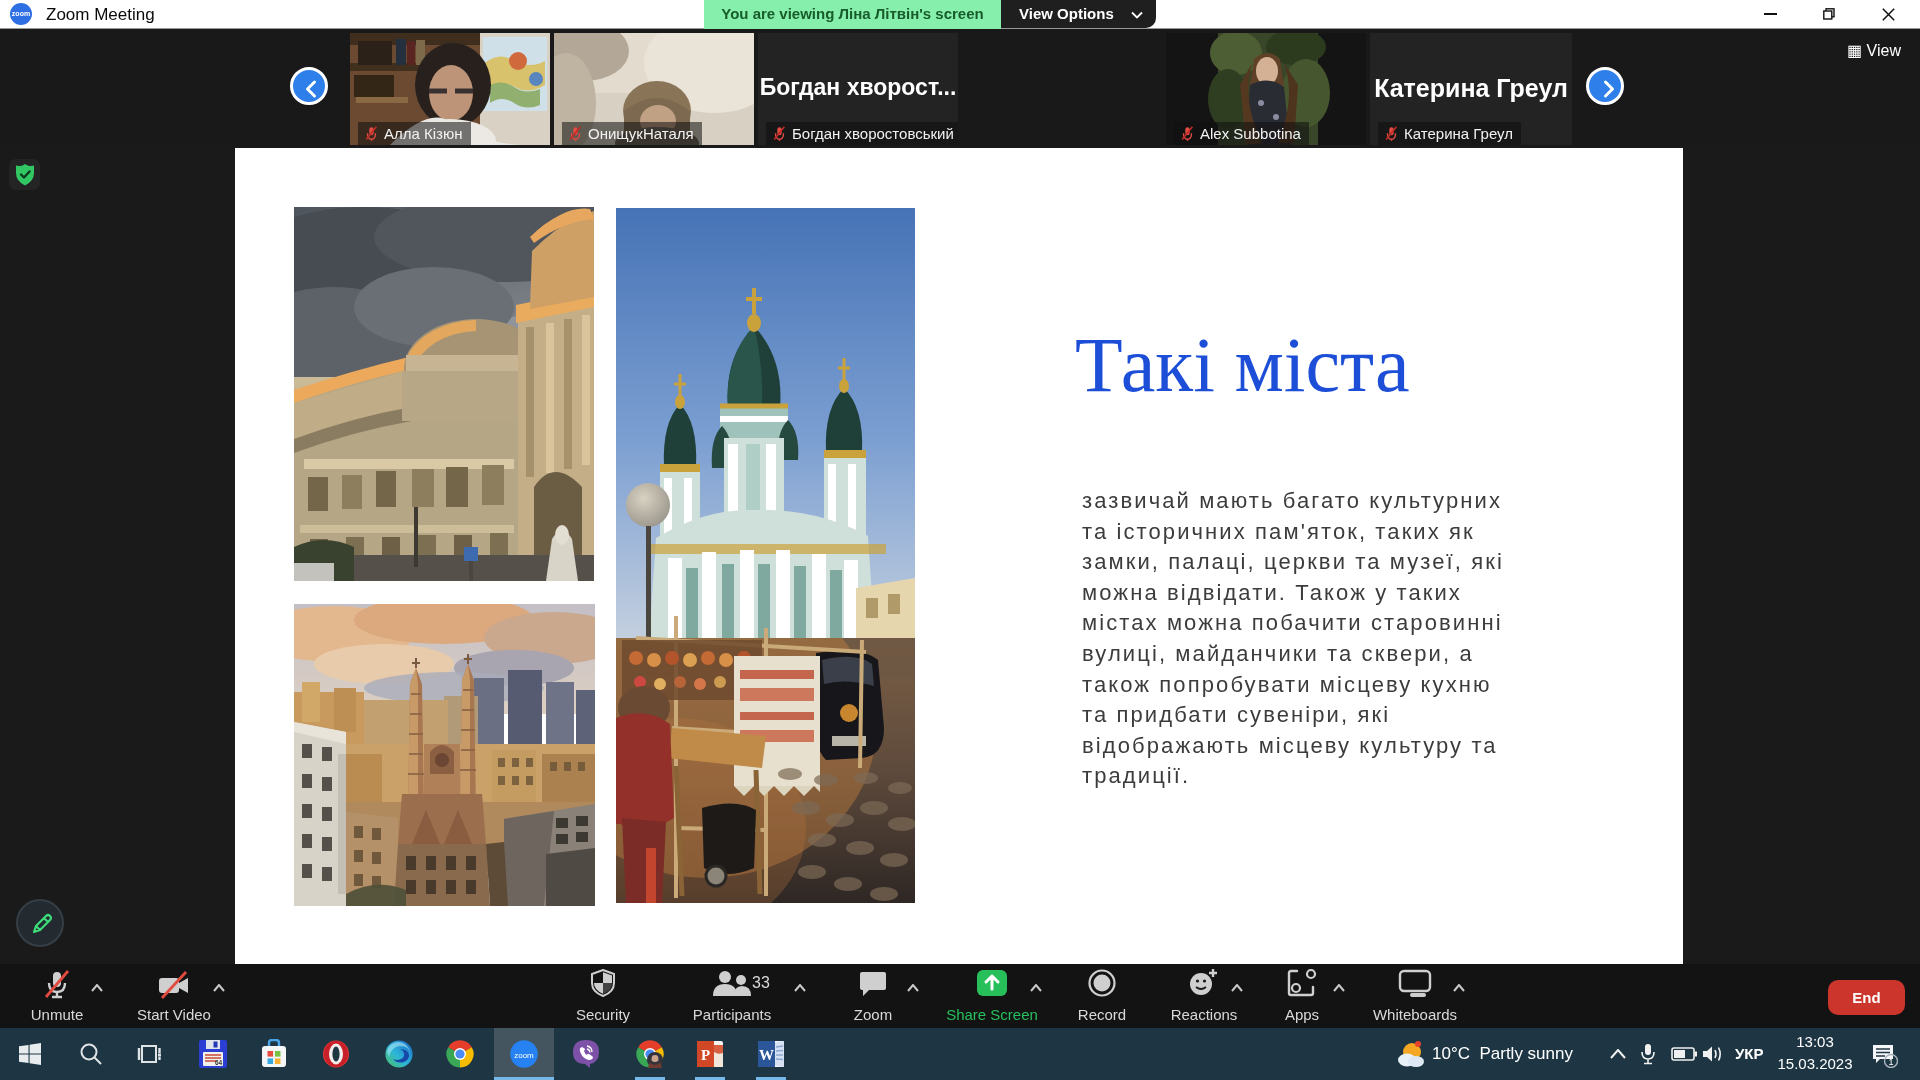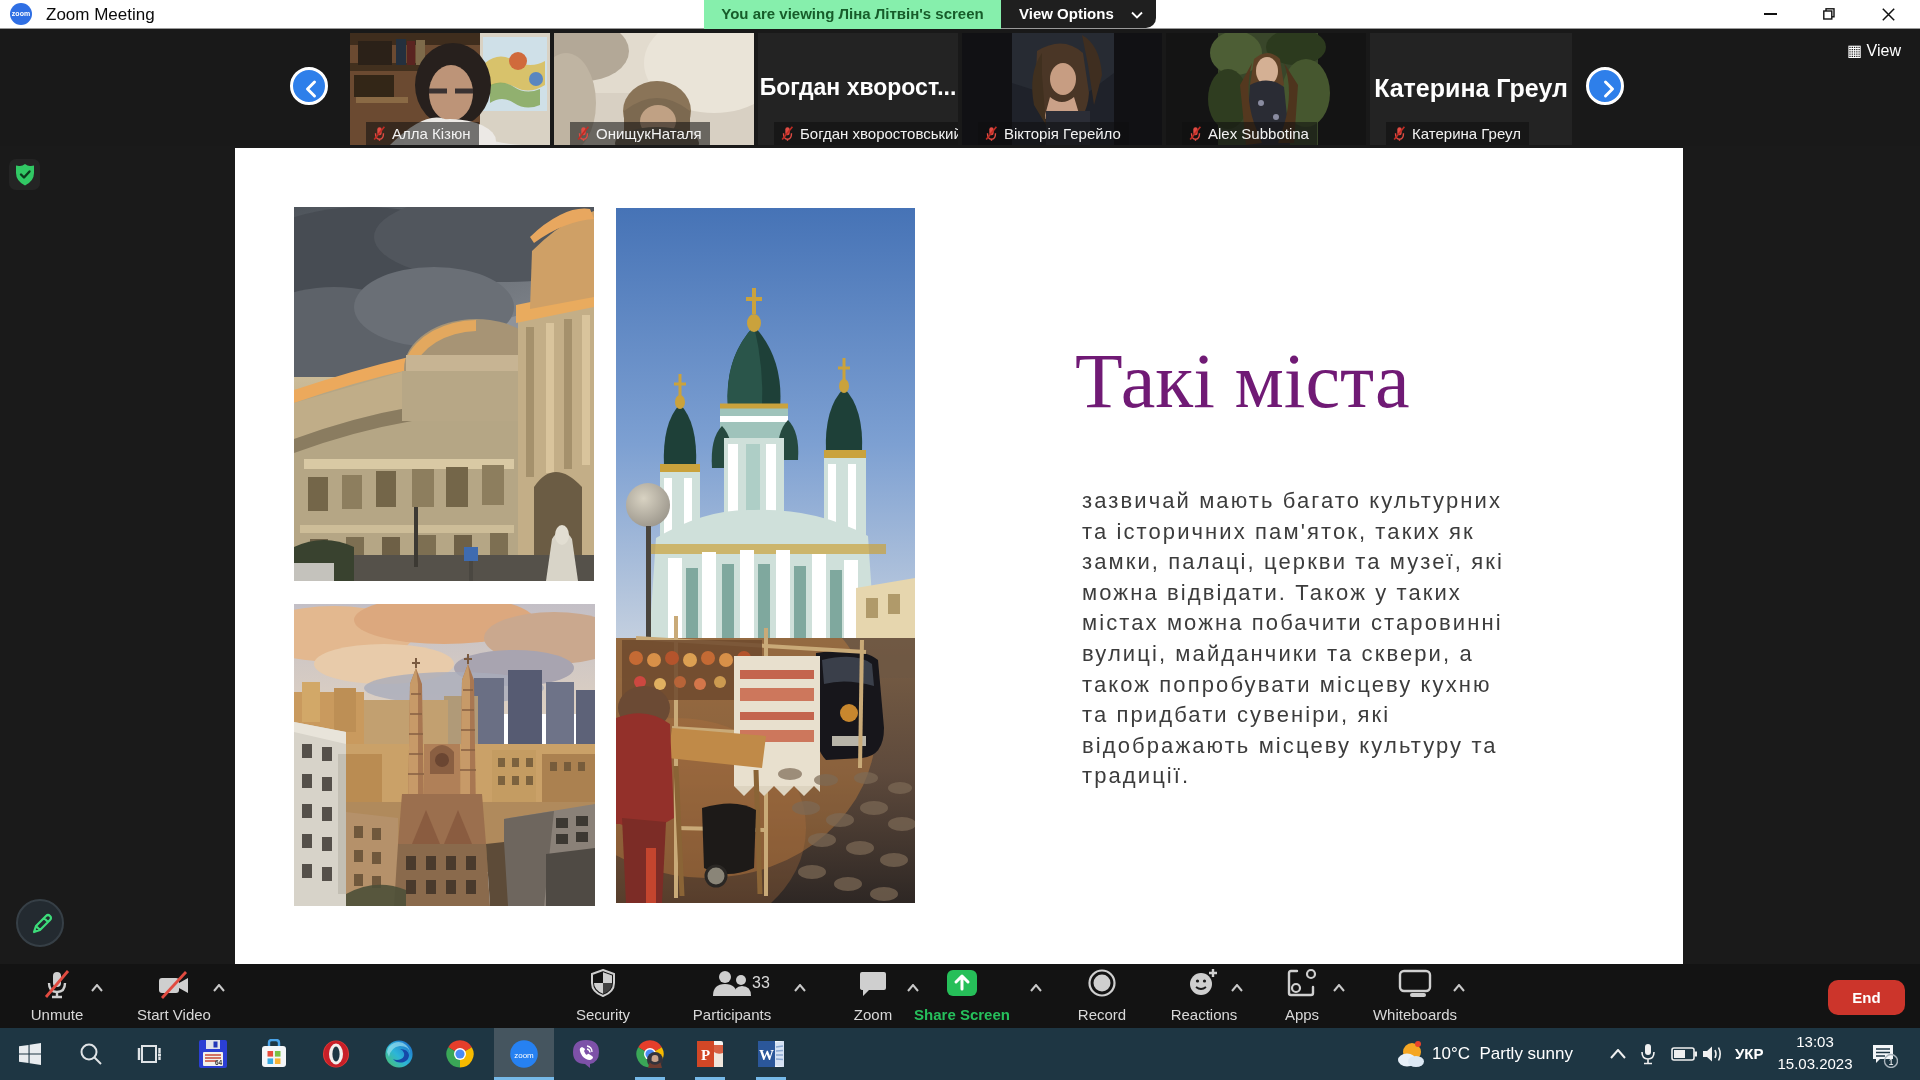--- a/index.html
+++ b/index.html
@@ -13,34 +13,34 @@
     background:#2f6fe4; color:#fff; font-size:7px; text-align:center; line-height:22px; font-weight:bold;}
   #banner { position:absolute; left:704px; top:0; width:297px; height:40px; background:#86efac;
     color:#175c2a; font-weight:bold; font-size:15px; text-align:center; line-height:28px; }
   #viewopt { position:absolute; left:1001px; top:0; width:155px; height:28px; background:#1f1f1f;
     border-radius:0 0 10px 0; color:#fff; font-weight:bold; font-size:15px; line-height:28px; }
   #viewopt span.t { margin-left:18px; }
   
   #strip { position:absolute; left:0; top:29px; width:1920px; height:117px; background:#191919; }
   .tile { position:absolute; top:4px; width:200px; height:112px; background:#232323; overflow:hidden; }
   .micico { position:absolute; left:6px; top:4px; }
-  .nlabel { position:absolute; left:16px; bottom:0; height:23px; background:rgba(15,15,15,0.55);
+  .nlabel { position:absolute; left:8px; bottom:0; height:23px; background:rgba(15,15,15,0.55);
     color:#f2f2f2; font-size:15px; line-height:23px; padding:0 8px 0 26px; white-space:nowrap; }
   .bigname { position:absolute; left:0; right:0; top:50%; margin-top:-15px; text-align:center;
     color:#fff; font-weight:bold; font-size:26px; white-space:nowrap; }
   .navbtn { position:absolute; top:38px; width:38px; height:38px; border-radius:50%;
     background:#2e7fea; border:3px solid #fff; color:#fff; }
   .navbtn svg { position:absolute; left:8px; top:8px; }
   #viewbtn { position:absolute; right:19px; top:12px; color:#fff; font-size:16px; }
   
   #main { position:absolute; left:0; top:146px; width:1920px; height:818px; background:#1a1a1a; }
   #slide { position:absolute; left:235px; top:2px; width:1448px; height:818px; background:#ffffff; }
   .ph { position:absolute; }
-  #titleTxt { position:absolute; left:840px; top:188px; width:620px;
-    font-family:"Liberation Serif", serif; font-size:78px; color:#701a75; letter-spacing:0px; }
+  #titleTxt { position:absolute; left:840px; top:172px; width:620px;
+    font-family:"Liberation Serif", serif; font-size:78px; color:#1d4ed8; letter-spacing:0px; }
   #bodyTxt { position:absolute; left:847px; top:338px; width:520px;
     font-size:22px; line-height:30.6px; color:#3c3c3c; letter-spacing:2.1px; }
   
   #toolbar { position:absolute; left:0; top:964px; width:1920px; height:64px; background:#131313; }
   .titem { position:absolute; top:0; height:64px; color:#d9d9d9; }
   .tlabel { position:absolute; top:42px; left:50%; transform:translateX(-50%);
     font-size:15px; white-space:nowrap; color:#d9d9d9; }
   .caret { position:absolute; color:#c9c9c9; font-size:13px; }
   #endbtn { position:absolute; left:1828px; top:980px; width:77px; height:35px; background:#cc352b;
     border-radius:10px; color:#fff; font-weight:bold; font-size:15px; text-align:center; line-height:35px; }
@@ -123,39 +123,20 @@
       <ellipse cx="104" cy="88" rx="18" ry="16" fill="#c0a184"></ellipse>
       <ellipse cx="103" cy="110" rx="42" ry="16" fill="#6e6352"></ellipse>
     </svg>
     <div class="nlabel"><svg class="micico" width="15" height="15" viewBox="0 0 15 15">
           <rect x="5.3" y="1.2" width="4.4" height="8" rx="2.2" fill="#e04b43"></rect>
           <path d="M3.5 7.2 q0 6 4 6 q4 0 4 -6" stroke="#e04b43" stroke-width="1.4" fill="none"></path>
           <path d="M7.5 13.2 l0 1.6" stroke="#e04b43" stroke-width="1.4"></path>
           <path d="M2.2 13.6 L12.4 0.8" stroke="#c02c24" stroke-width="1.6"></path>
         </svg>ОнищукНаталя</div>
   </div>
-  <div class="tile" id="t4" style="left:962px;">
-    <svg width="201" height="112" viewBox="0 0 201 112">
-      <rect width="201" height="112" fill="#111114"></rect>
-      <rect x="50" y="0" width="102" height="112" fill="#1f222a"></rect>
-      <path d="M50 0 l102 0 l0 40 l-40 30 l-62 -20 z" fill="#272b33"></path>
-      <path d="M75 18 q26 -16 46 2 l6 40 q-2 30 -24 34 q-24 -2 -30 -30 z" fill="#4a3626"></path>
-      <ellipse cx="101" cy="46" rx="13" ry="16" fill="#c79d82"></ellipse>
-      <path d="M88 64 q12 10 24 0 l6 20 l-36 2 z" fill="#caa188"></path>
-      <rect x="84" y="78" width="44" height="34" fill="#2b2d36"></rect>
-      <path d="M120 2 q18 10 20 40 l-8 30 l-6 -40 z" fill="#3f2e20"></path>
-      <path d="M80 20 q-14 20 -8 52 l12 20 l-4 -50 z" fill="#40301f"></path>
-    </svg>
-    <div class="nlabel"><svg class="micico" width="15" height="15" viewBox="0 0 15 15">
-          <rect x="5.3" y="1.2" width="4.4" height="8" rx="2.2" fill="#e04b43"></rect>
-          <path d="M3.5 7.2 q0 6 4 6 q4 0 4 -6" stroke="#e04b43" stroke-width="1.4" fill="none"></path>
-          <path d="M7.5 13.2 l0 1.6" stroke="#e04b43" stroke-width="1.4"></path>
-          <path d="M2.2 13.6 L12.4 0.8" stroke="#c02c24" stroke-width="1.6"></path>
-        </svg>Вікторія Герейло</div>
-  </div>
   <div class="tile" id="t5" style="left:1166px;">
     <svg width="201" height="112" viewBox="0 0 201 112">
       <rect width="201" height="112" fill="#141414"></rect>
       <rect x="52" y="0" width="100" height="112" fill="#39462a"></rect>
       <ellipse cx="70" cy="20" rx="26" ry="22" fill="#4d5e35"></ellipse>
       <ellipse cx="130" cy="14" rx="30" ry="18" fill="#2c3a1e"></ellipse>
       <ellipse cx="140" cy="60" rx="24" ry="34" fill="#46572f"></ellipse>
       <ellipse cx="62" cy="66" rx="20" ry="30" fill="#2f3d20"></ellipse>
       <path d="M88 26 q14 -12 26 0 l4 26 q-16 10 -34 0 z" fill="#5e4126"></path>
       <ellipse cx="101" cy="38" rx="11" ry="14" fill="#d4b094"></ellipse>
@@ -613,21 +594,21 @@
   <div class="titem" style="left:845px; width:56px;">
     <svg width="28" height="26" viewBox="0 0 28 26" style="position:absolute;left:14px;top:7px;">
       <path d="M3 1 L25 1 Q27 1 27 3 L27 17 Q27 19 25 19 L10 19 L4 25 L4 19 Q1 19 1 17 L1 3 Q1 1 3 1 Z" fill="#cfcfcf"></path>
     </svg>
     <div class="tlabel">Zoom</div>
   </div>
   <svg class="caret" width="12" height="8" viewBox="0 0 12 8" style="position:absolute;left:907px;top:20px;">
       <path d="M1 7 L6 1 L11 7" stroke="#c9c9c9" stroke-width="2" fill="none"></path>
     </svg>
 
-  <div class="titem" style="left:917px; width:90px;font-weight:bold;">
+  <div class="titem" style="left:947px; width:90px;">
     <svg width="32" height="28" viewBox="0 0 32 28" style="position:absolute;left:29px;top:5px;">
       <rect x="1" y="1" width="30" height="26" rx="6" fill="#26bf59"></rect>
       <path d="M16 7 L16 20 M10 13 L16 7 L22 13" stroke="#fff" stroke-width="3" fill="none" stroke-linecap="round" stroke-linejoin="round"></path>
     </svg>
     <div class="tlabel" style="color:#26c05c;">Share Screen</div>
   </div>
   <svg class="caret" width="12" height="8" viewBox="0 0 12 8" style="position:absolute;left:1030px;top:20px;">
       <path d="M1 7 L6 1 L11 7" stroke="#c9c9c9" stroke-width="2" fill="none"></path>
     </svg>
 

